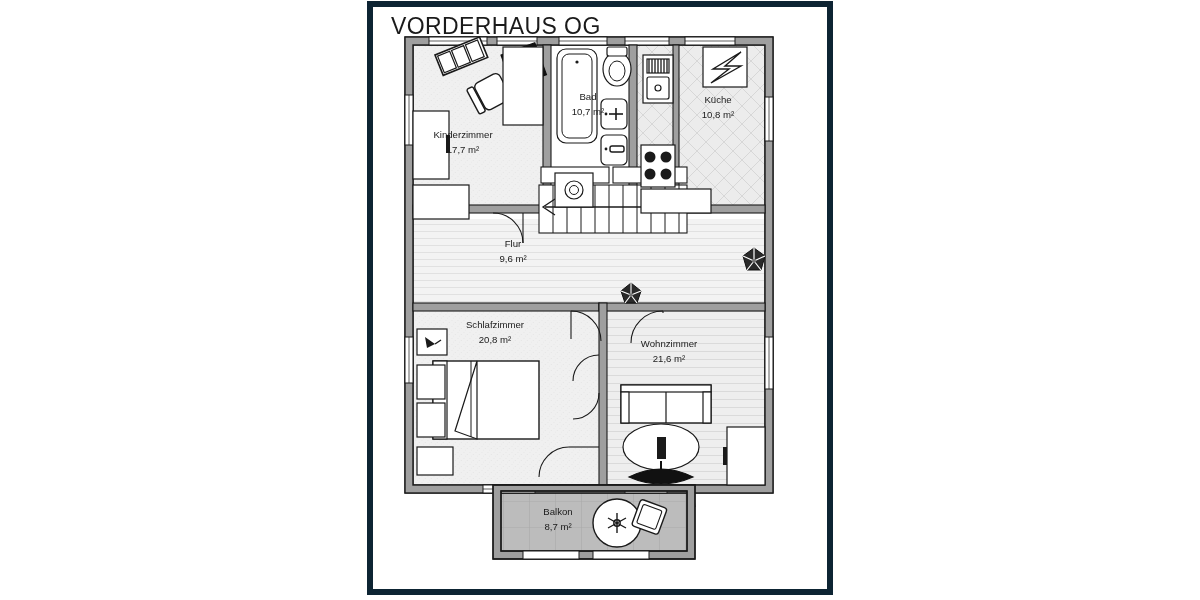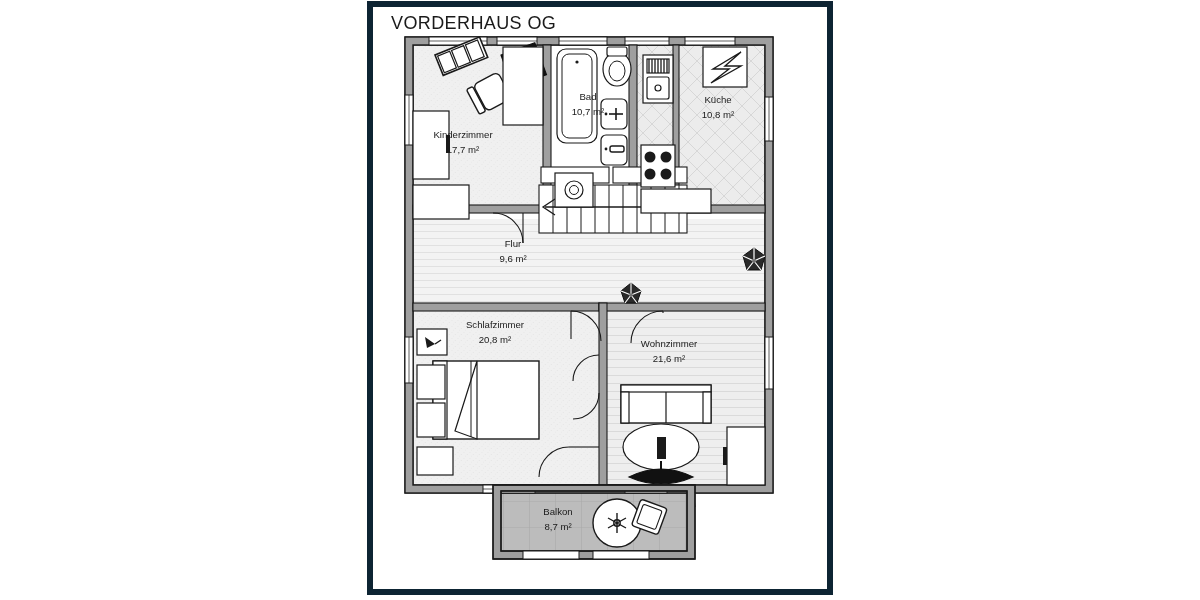--- a/index.html
+++ b/index.html
@@ -20,21 +20,21 @@
     position: absolute;
     left: 368px; top: 2px;
     width: 464px; height: 592px;
     background: #ffffff;
     border: 5px solid #0d2433;
     box-shadow: 0 0 0 1px #0d2433;
   }
   #plan-title {
     position: absolute;
     left: 18px; top: 6px;
-    font-size: 18px;
+    font-size: 23px;
     letter-spacing: 0.4px;
     color: #1a1a1a;
     font-family: "Liberation Sans", sans-serif;
     white-space: nowrap;
   }
   #floorplan-canvas {
     position: absolute;
     left: 0; top: 0;
     width: 454px; height: 582px;
   }

